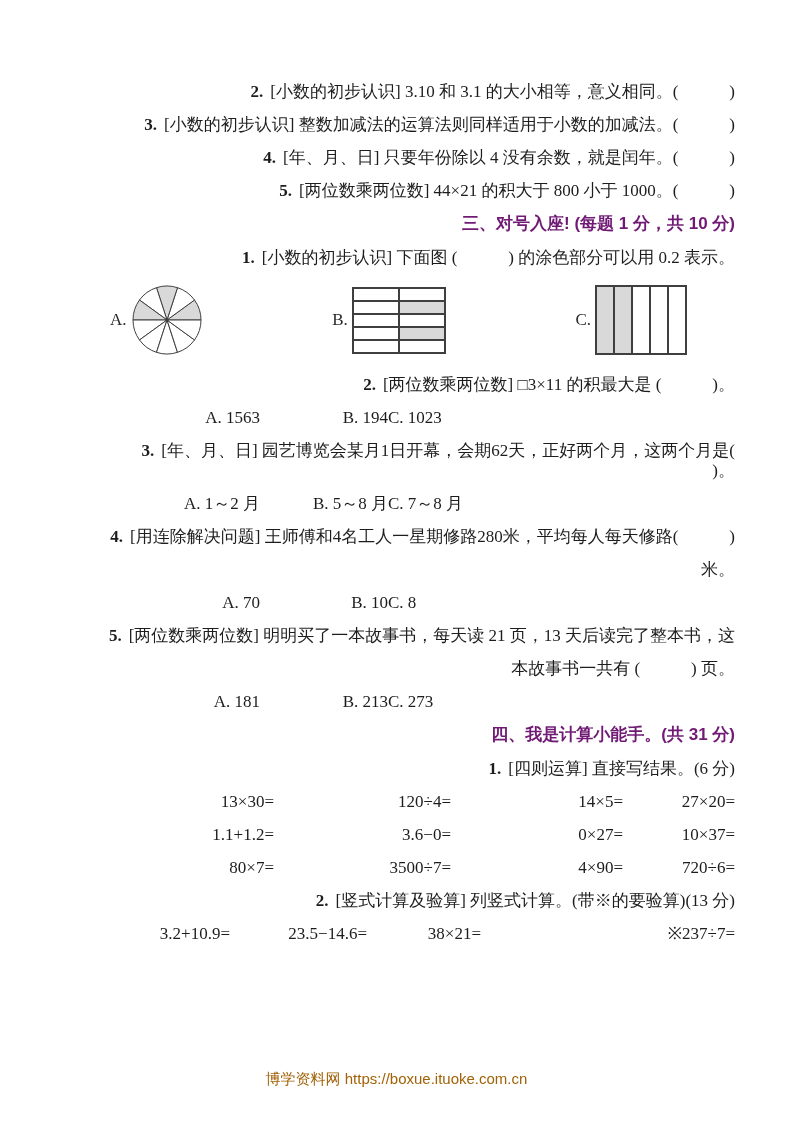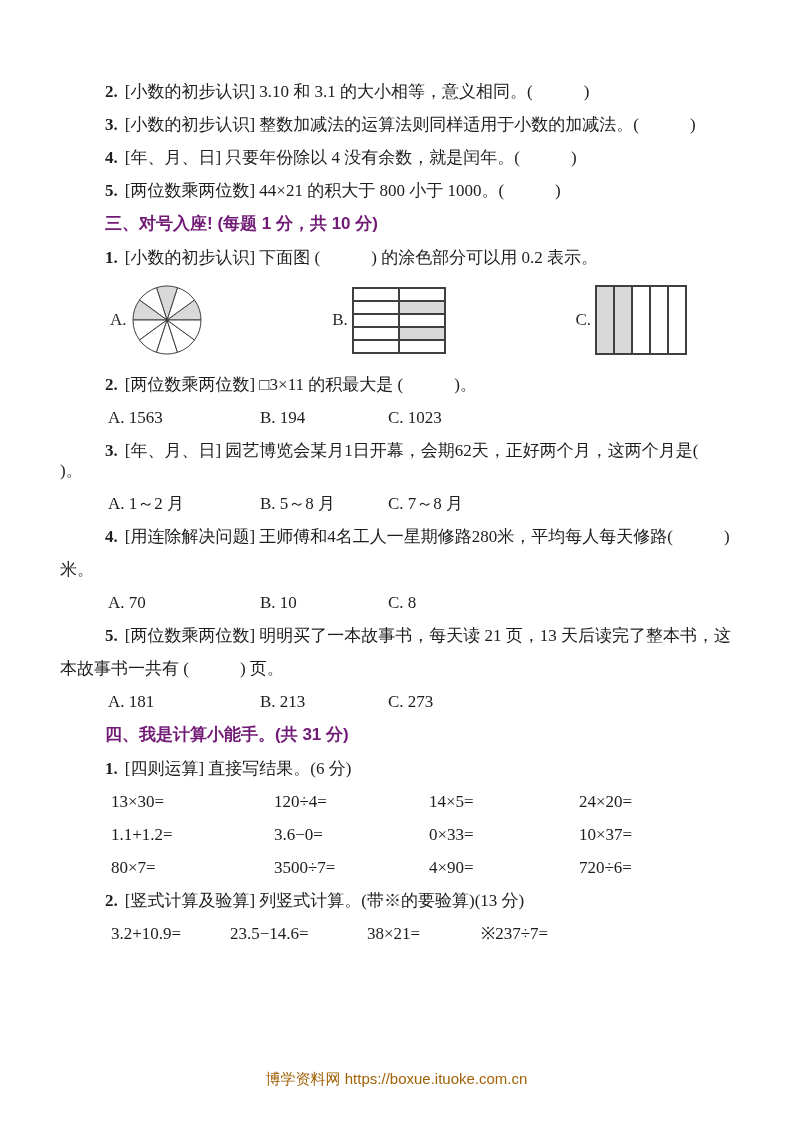--- a/index.html
+++ b/index.html
@@ -1,21 +1,21 @@
 <!DOCTYPE html>
 <html><head>
 <meta charset="utf-8">
 <style>
   html,body { margin:0; padding:0; background:#ffffff; }
   body {
     width:793px; height:1122px; position:relative; overflow:hidden;
     font-family:"Liberation Serif","DejaVu Serif",serif;
     color:#1d1d1d; font-size:17px;
   }
-  .content { padding:82px 58px 0 60px; }
+  .content { padding:82px 58px 0 60px;text-align:right; }
   .line { margin:0 0 13px 0; line-height:20px; white-space:pre-wrap; }
   .indent { text-indent:45px; }
   .qnum { font-weight:bold; margin-right:7px; }
   .heading {
     font-family:"Liberation Sans","DejaVu Sans",sans-serif;
     font-weight:bold; font-size:17px; line-height:20px;
     margin:5px 0 14px 0; text-indent:45px; white-space:pre-wrap; color:#701a75;
   }
   
   .figures {
@@ -26,21 +26,21 @@
   .fig-label { margin-right:4px; color:#2a2a2a; }
   .gridB { display:grid; grid-template-columns:repeat(2,46px); grid-auto-rows:13px; border:1px solid #3f3f3f; background:#fff; }
   .gridB .cell { border:1px solid #3f3f3f; }
   .gridC { display:grid; grid-template-columns:repeat(5,18px); grid-auto-rows:68px; border:1px solid #3f3f3f; background:#fff; }
   .gridC .cell { border:1px solid #3f3f3f; }
   
   .opts { display:flex; margin:0 0 13px 0; line-height:20px; padding-left:48px; }
   .opts span:nth-child(1) { width:152px; }
   .opts span:nth-child(2) { width:128px; }
   
-  .calc { display:grid; grid-template-columns:163px 155px 150px 1fr; padding-left:51px; margin:0 0 13px 0; line-height:20px; }
+  .calc { display:grid; grid-template-columns:163px 155px 150px 1fr; padding-left:51px; margin:0 0 13px 0; line-height:20px;gap:22px; }
   .calc2 { display:grid; grid-template-columns:119px 137px 114px 1fr; padding-left:51px; margin:0 0 13px 0; line-height:20px; }
   .footer {
     position:absolute; left:0; top:1070px; width:100%;
     text-align:center; color:#a16207; font-size:15px;
     font-family:"Liberation Sans","DejaVu Sans",sans-serif;
   }
 </style>
 </head>
 <body>
 
@@ -130,26 +130,26 @@
   </p>
 
   <h3 class="heading">四、我是计算小能手。(共 31 分)</h3>
 
   <p class="line indent"><b class="qnum">1.</b><span>[四则运算] 直接写结果。(6 分)</span></p>
 
   <div class="calc">
     <span>13×30=</span>
       <span>120÷4=</span>
       <span>14×5=</span>
-      <span>24×20=</span>
+      <span>27×20=</span>
   </div>
   <div class="calc">
     <span>1.1+1.2=</span>
       <span>3.6−0=</span>
-      <span>0×33=</span>
+      <span>0×27=</span>
       <span>10×37=</span>
   </div>
   <div class="calc">
     <span>80×7=</span>
       <span>3500÷7=</span>
       <span>4×90=</span>
       <span>720÷6=</span>
   </div>
 
   <p class="line indent"><b class="qnum">2.</b><span>[竖式计算及验算] 列竖式计算。(带※的要验算)(13 分)</span></p>

